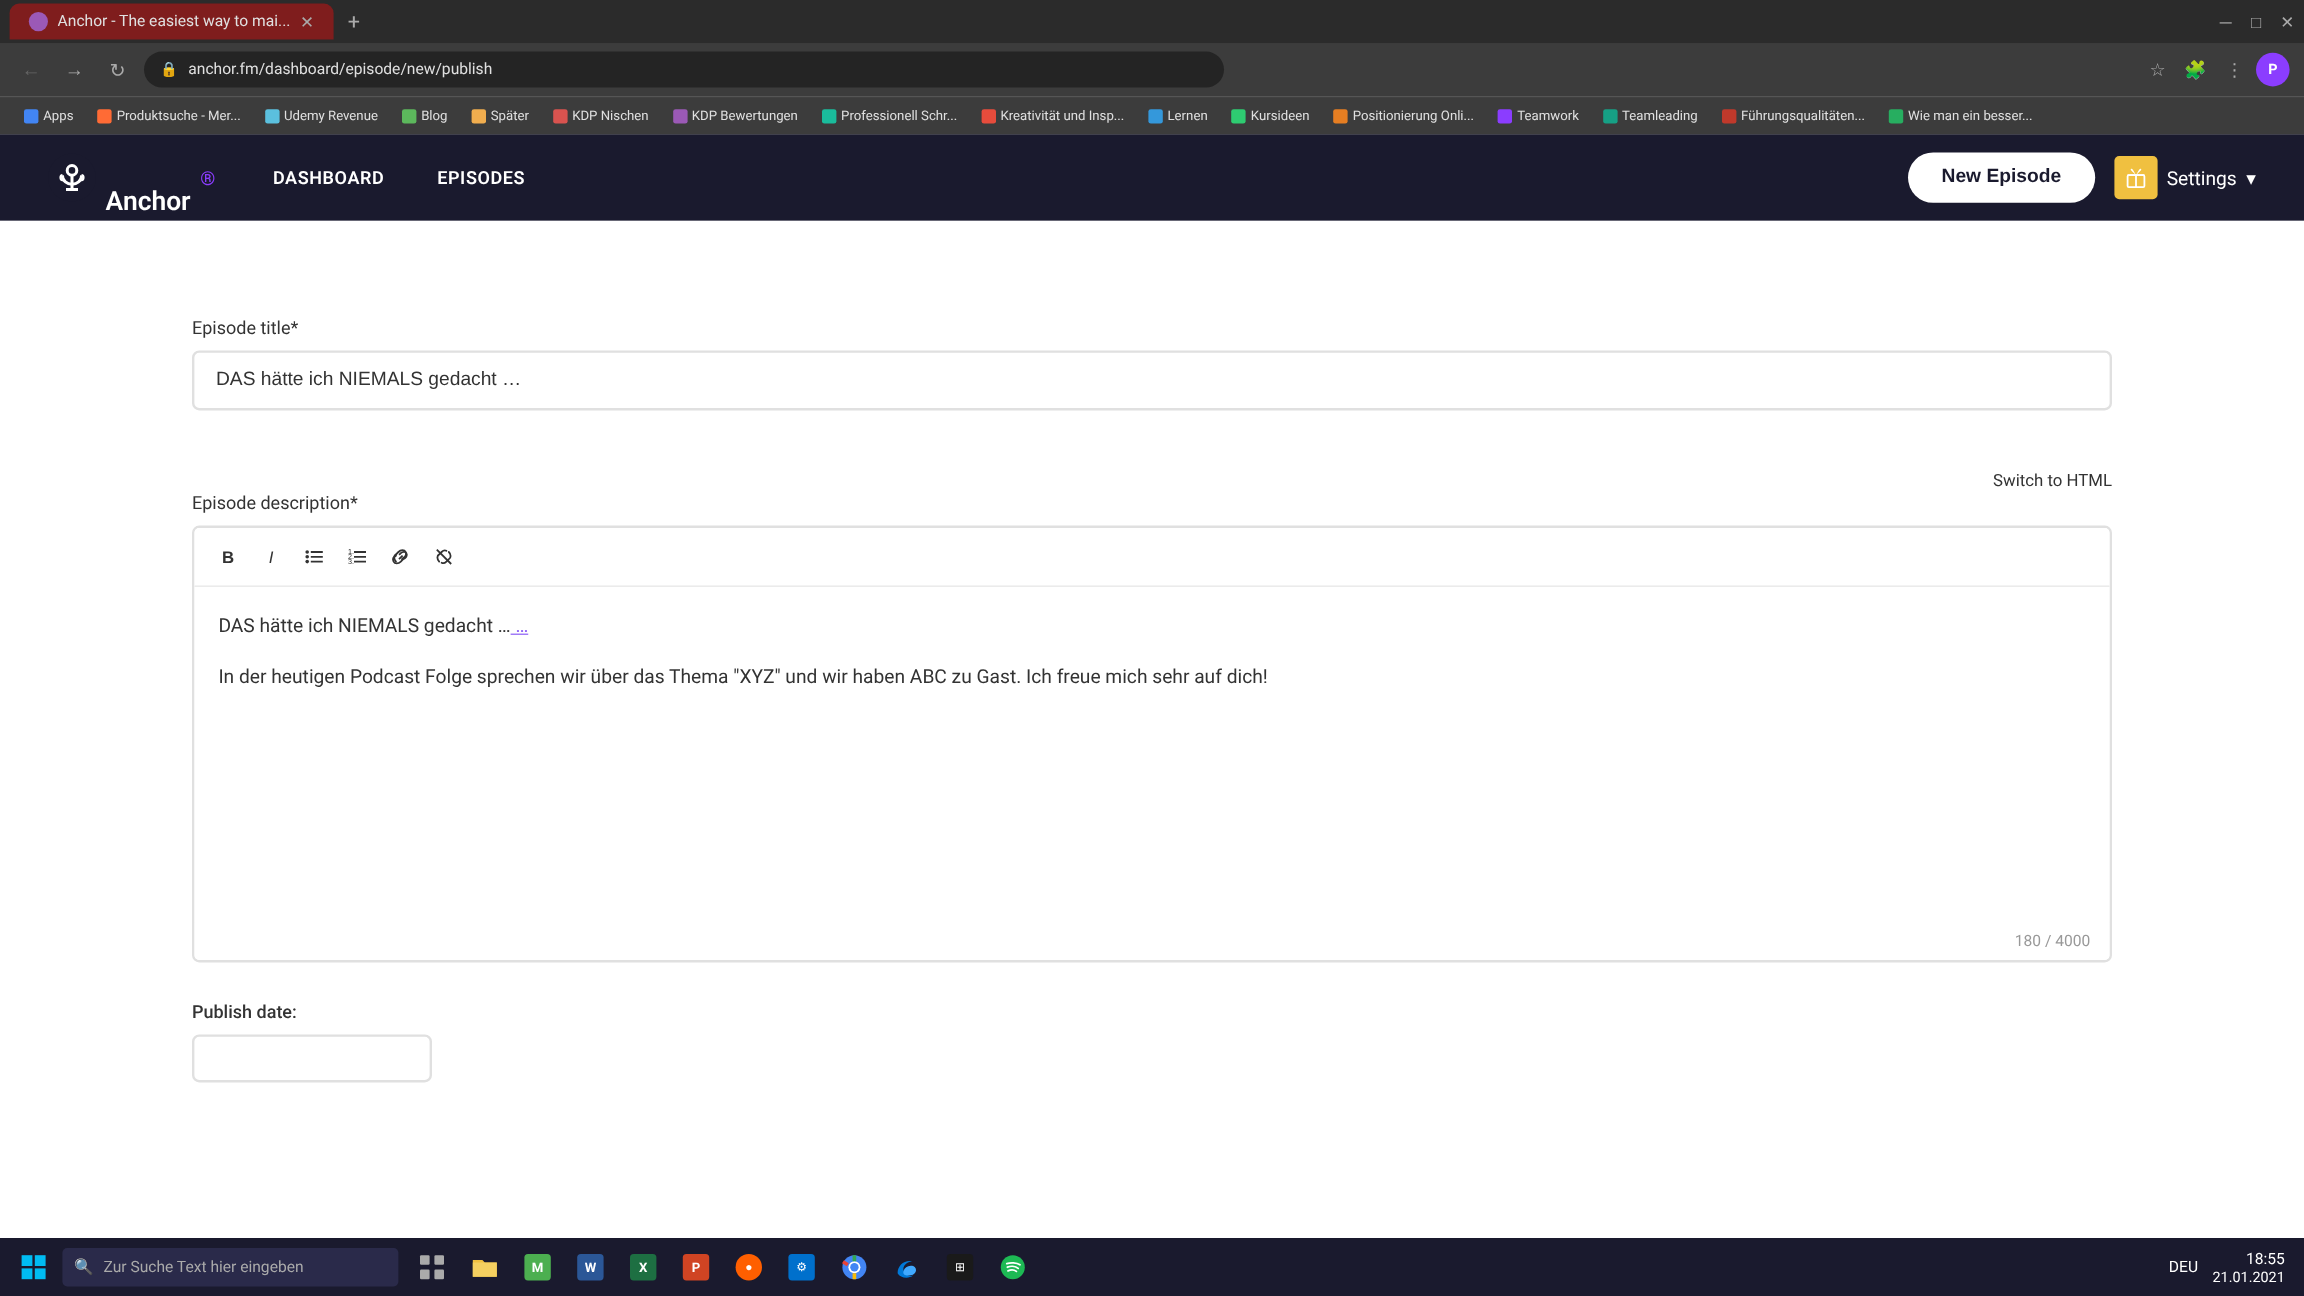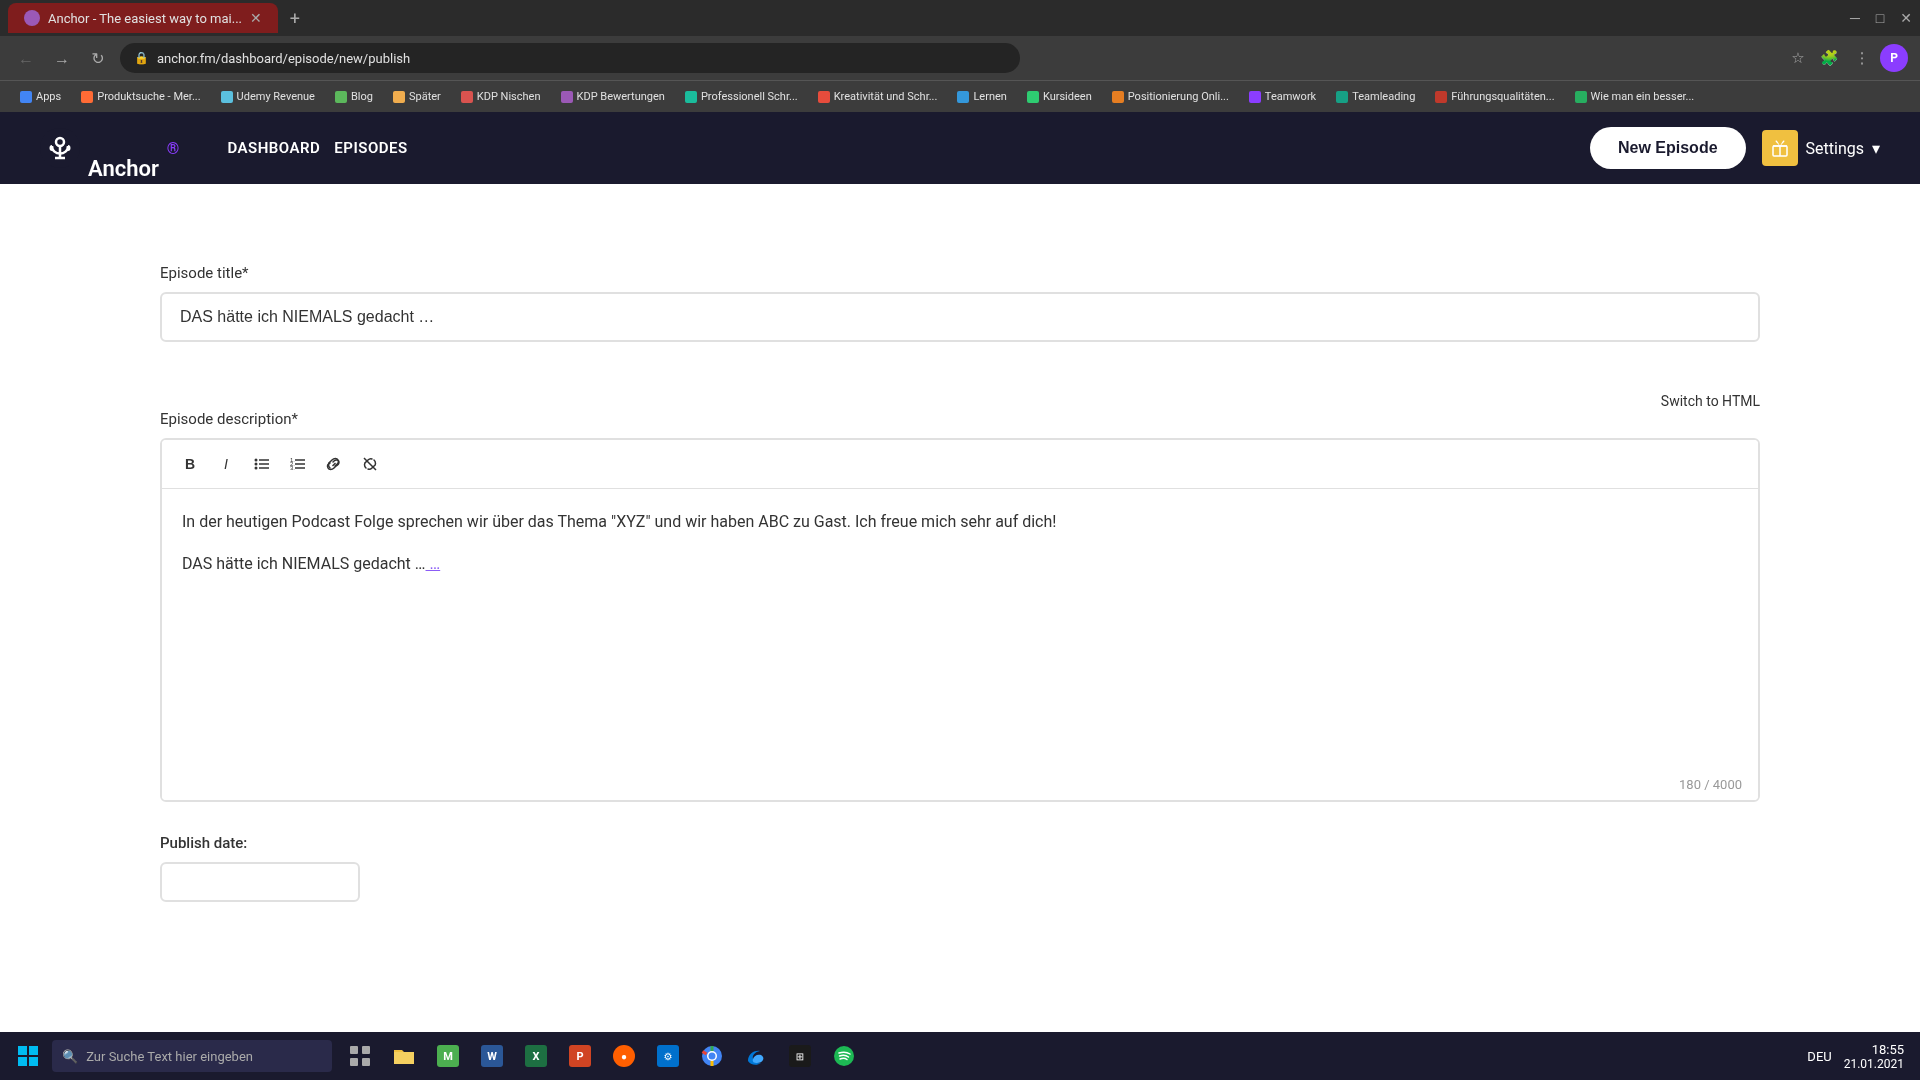--- a/index.html
+++ b/index.html
@@ -166,21 +166,21 @@
       height: 40px;
     }
     .logo-text {
       color: white;
       font-size: 22px;
       font-weight: 600;
       margin-top: 40px;
     }
     .nav-links {
       display: flex;
-      gap: 14px;
+      gap: 44px;
       flex: 1;
       text-align: right;
     }
     .nav-link {
       color: white;
       font-size: 15px;
       font-weight: 600;
       letter-spacing: 0.5px;
       cursor: pointer;
       text-transform: uppercase;
@@ -491,21 +491,21 @@
     <div class="bookmark-item">
       <div class="bookmark-icon" style="background:#9b59b6"></div>
       <span>KDP Bewertungen</span>
     </div>
     <div class="bookmark-item">
       <div class="bookmark-icon" style="background:#1abc9c"></div>
       <span>Professionell Schr...</span>
     </div>
     <div class="bookmark-item">
       <div class="bookmark-icon" style="background:#e74c3c"></div>
-      <span>Kreativität und Schr...</span>
+      <span>Kreativität und Insp...</span>
     </div>
     <div class="bookmark-item">
       <div class="bookmark-icon" style="background:#3498db"></div>
       <span>Lernen</span>
     </div>
     <div class="bookmark-item">
       <div class="bookmark-icon" style="background:#2ecc71"></div>
       <span>Kursideen</span>
     </div>
     <div class="bookmark-item">
@@ -625,24 +625,24 @@
         <button class="toolbar-btn">
           <svg width="18" height="18" viewBox="0 0 18 18">
             <path d="M5 13 C3 11 3 8 5 7 L7 5 C8 4 10 3.5 11 4" stroke="#333" stroke-width="1.5" fill="none" stroke-linecap="round"></path>
             <path d="M13 5 C15 7 15 10 13 11 L11 13 C10 14 8 14.5 7 14" stroke="#333" stroke-width="1.5" fill="none" stroke-linecap="round"></path>
             <line x1="3" y1="3" x2="15" y2="15" stroke="#333" stroke-width="1.5"></line>
           </svg>
         </button>
       </div>
 
       <div class="editor-content" contenteditable="true" style="">
-        <p>In der heutigen Podcast Folge sprechen wir über das Thema "XYZ" und wir haben ABC zu Gast. Ich freue mich sehr auf dich!</p>
         <p>
           <span>DAS hätte ich NIEMALS gedacht …</span><span style="color:#8b5cf6;text-decoration:underline;cursor:pointer;"> …</span>
         </p>
+        <p>In der heutigen Podcast Folge sprechen wir über das Thema "XYZ" und wir haben ABC zu Gast. Ich freue mich sehr auf dich!</p>
       </div>
 
       <div class="char-count">180 / 4000</div>
     </div>
   </div>
 
   <div class="form-section">
     <label class="publish-date-label">Publish date:</label>
     <div class="date-input-wrapper">
       <input type="text" class="date-input" value="" style="">

